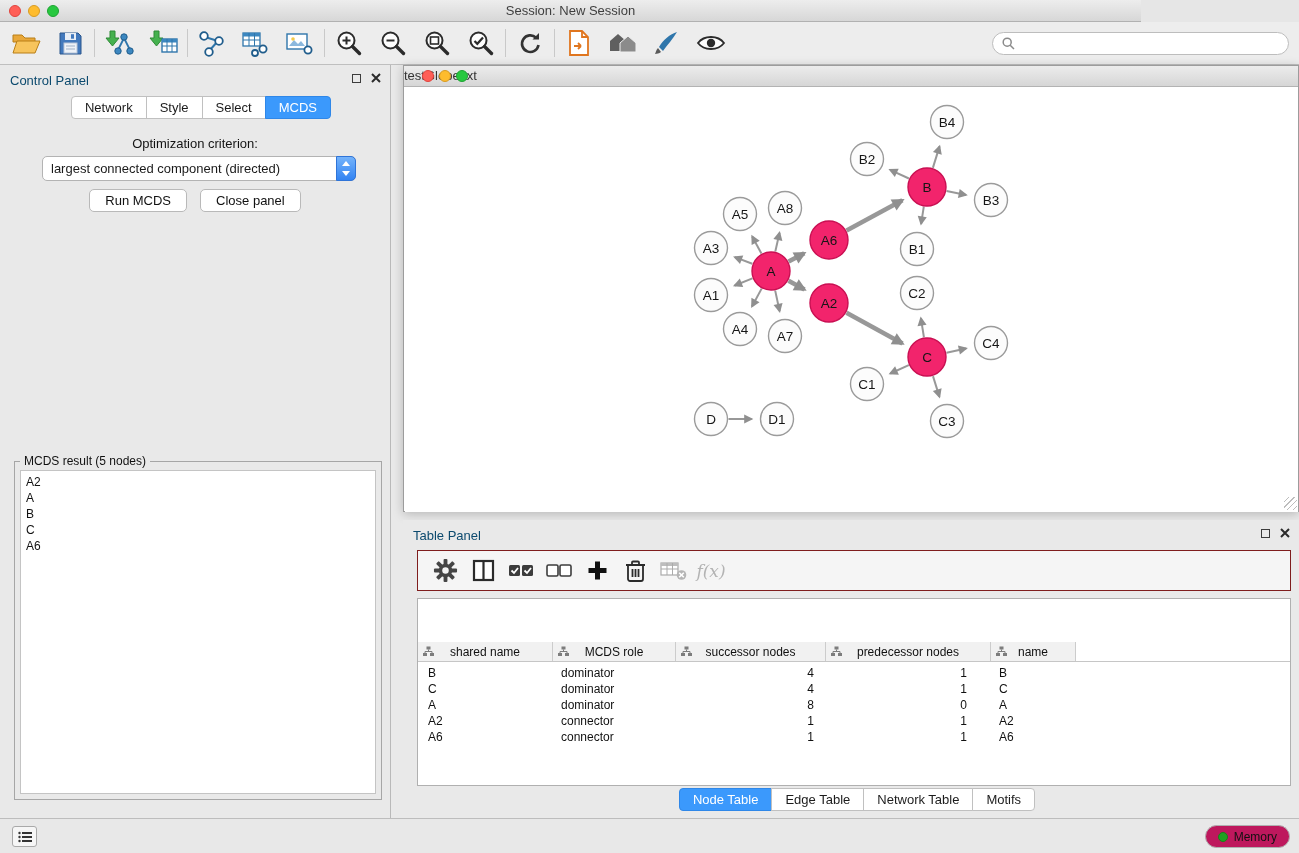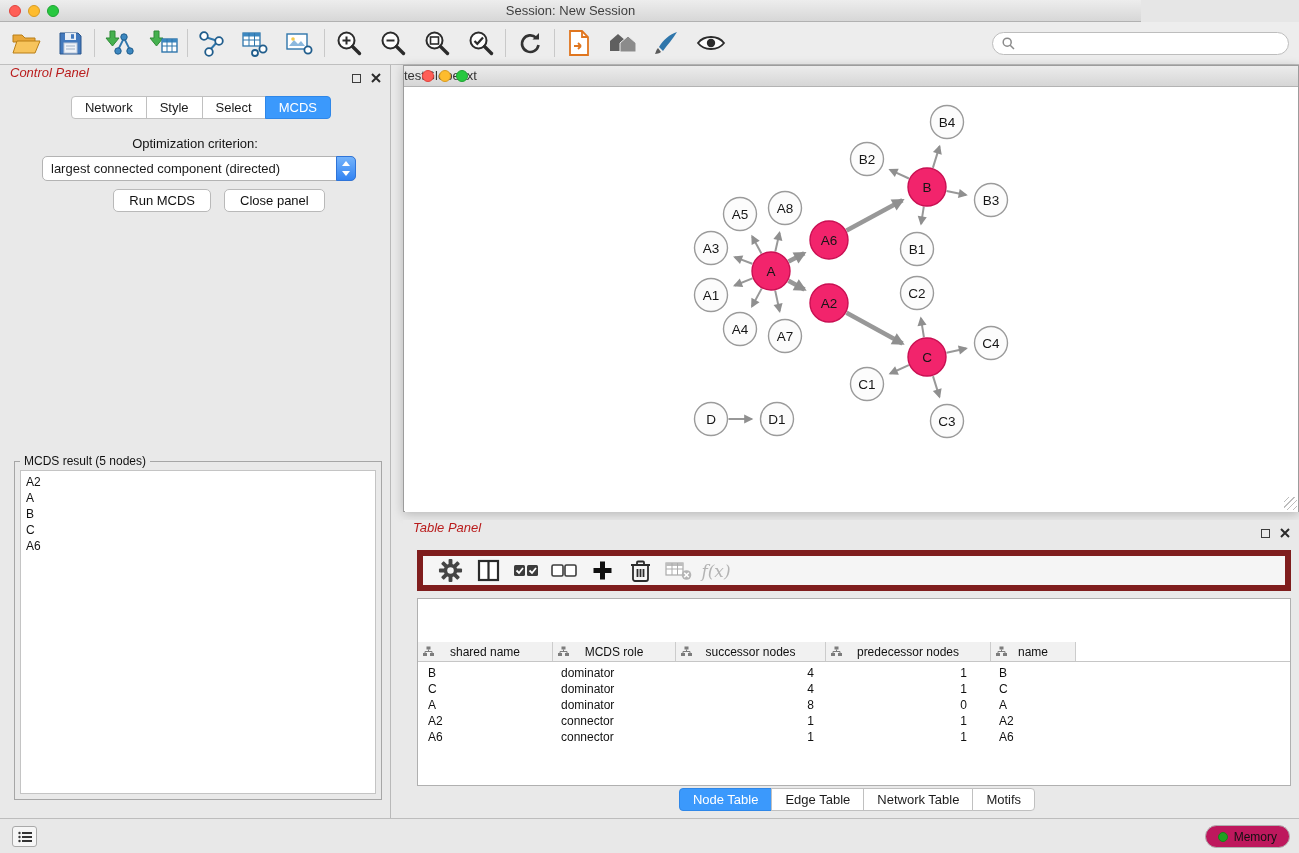--- a/index.html
+++ b/index.html
@@ -25,21 +25,21 @@
   .tb-sep { width:1px; height:28px; background:#c9c9c9; margin:0 2px; }
   .search-wrap { margin-left:auto; width:297px; height:23px; border:1px solid #bdbdbd;
                  border-radius:12px; background:#fff; display:flex; align-items:center;
                  padding:0 9px; gap:5px; }
   .search-wrap input { border:none; outline:none; flex:1; font-size:12px; background:transparent;
                        font-family:"Liberation Sans","DejaVu Sans",sans-serif; }
 
   
   .control-panel { position:absolute; left:0; top:65px; width:391px; height:753px;
                    background:#e9e9e9; border-right:1px solid #b9b9b9; }
-  .panel-title { position:absolute; left:10px; top:0; font-size:13px; color:#b91c1c;font-style:italic; }
+  .panel-title { position:absolute; left:10px; top:8px; font-size:13px; color:#0c4a6e; }
   .win-controls { position:absolute; right:9px; top:8px; display:flex; gap:10px; align-items:center; }
   .float-box { width:9px; height:9px; border:1.5px solid #3c3c3c; display:inline-block; }
   .cp-tabs { position:absolute; left:0; top:31px; width:100%; display:flex; justify-content:center; }
   .cp-tab, .tp-tab { font-size:13px; line-height:15px; padding:3px 13px; background:#ffffff;
             border:1px solid #c0c0c0; color:#1c1c1c; margin-left:-1px; white-space:nowrap; }
   .cp-tab:first-child, .tp-tab:first-child { margin-left:12px; border-radius:4px 0 0 4px; }
   .cp-tab:last-child, .tp-tab:last-child { border-radius:0 4px 4px 0; }
   .cp-tab.selected, .tp-tab.selected { background:#3b99fc; border-color:#2f87e8; color:#fff; }
   .opt-label { position:absolute; left:0; top:71px; width:100%; text-align:center;
                font-size:13px; color:#141414; }
@@ -50,21 +50,21 @@
   .dd-stepper { width:20px; height:25px; margin:-1px -1px -1px 0;
                 background:linear-gradient(#74b3fb,#3283f2); border:1px solid #2f74d8;
                 border-radius:0 5px 5px 0; position:relative; }
   .dd-stepper::before { content:""; position:absolute; left:5px; top:4px;
       border-left:4px solid transparent; border-right:4px solid transparent;
       border-bottom:5px solid #fff; }
   .dd-stepper::after { content:""; position:absolute; left:5px; bottom:4px;
       border-left:4px solid transparent; border-right:4px solid transparent;
       border-top:5px solid #fff; }
   .cp-buttons { position:absolute; left:0; top:124px; width:100%;
-                display:flex; justify-content:center; gap:13px;margin-left:24px; }
+                display:flex; justify-content:center; gap:13px; }
   .mac-btn { background:#fff; border:1px solid #b9b9b9; border-radius:5px;
              font-size:13px; height:23px; padding:0 15px; color:#111;
              display:flex; align-items:center; }
   .result-group { position:absolute; left:14px; top:396px; width:368px; height:339px;
                   border:1px solid #a6a6a6; }
   .result-legend { position:absolute; top:-8px; left:5px; background:#e9e9e9;
                    padding:0 4px; font-size:12px; color:#111; }
   .result-list { position:absolute; left:5px; top:8px; right:5px; bottom:5px;
                  background:#fff; border:1px solid #c4c4c4; font-size:12px;
                  padding:3px 5px; overflow:hidden; }
@@ -82,21 +82,21 @@
   .nw-canvas { position:absolute; left:1px; top:22px; background:#fff; }
   .nw-canvas text { font-family:"Liberation Sans","DejaVu Sans",sans-serif;
                     font-size:13.5px; fill:#161616; }
   .network-window::after { content:""; position:absolute; right:1px; bottom:1px;
       width:13px; height:13px;
       background:repeating-linear-gradient(135deg, transparent 0 3px, #bdbdbd 3px 4px); }
 
   
   .table-panel { position:absolute; left:12px; top:455px; width:896px; height:298px; background:#e9e9e9; }
   .tp-toolbar { position:absolute; left:14px; top:30px; width:874px; height:41px;
-                background:#f5f5f5; border:6px solid #7f1d1d;
+                background:#f5f5f5; border:1px solid #7f1d1d;
                 display:flex; align-items:center; padding-left:8px; }
   .tp-btn { width:38px; height:34px; display:flex; align-items:center; justify-content:center; }
   .fx { font-family:"DejaVu Serif","Liberation Serif",serif; font-style:italic;
         font-size:17px; color:#b3b3b3; }
   .tp-table { position:absolute; left:14px; top:78px; width:874px; height:188px;
               background:#fff; border:1px solid #b0b0b0; overflow:hidden; }
   .t-head { display:flex; height:20px; background:#f1f1f1; border-bottom:1px solid #c6c6c6;margin-top:43px; }
   .th { position:relative; display:flex; align-items:center; justify-content:center;
         font-size:12px; color:#111; border-right:1px solid #cccccc; background:#f1f1f1; }
   .th-icon { position:absolute; left:5px; top:4px; }

